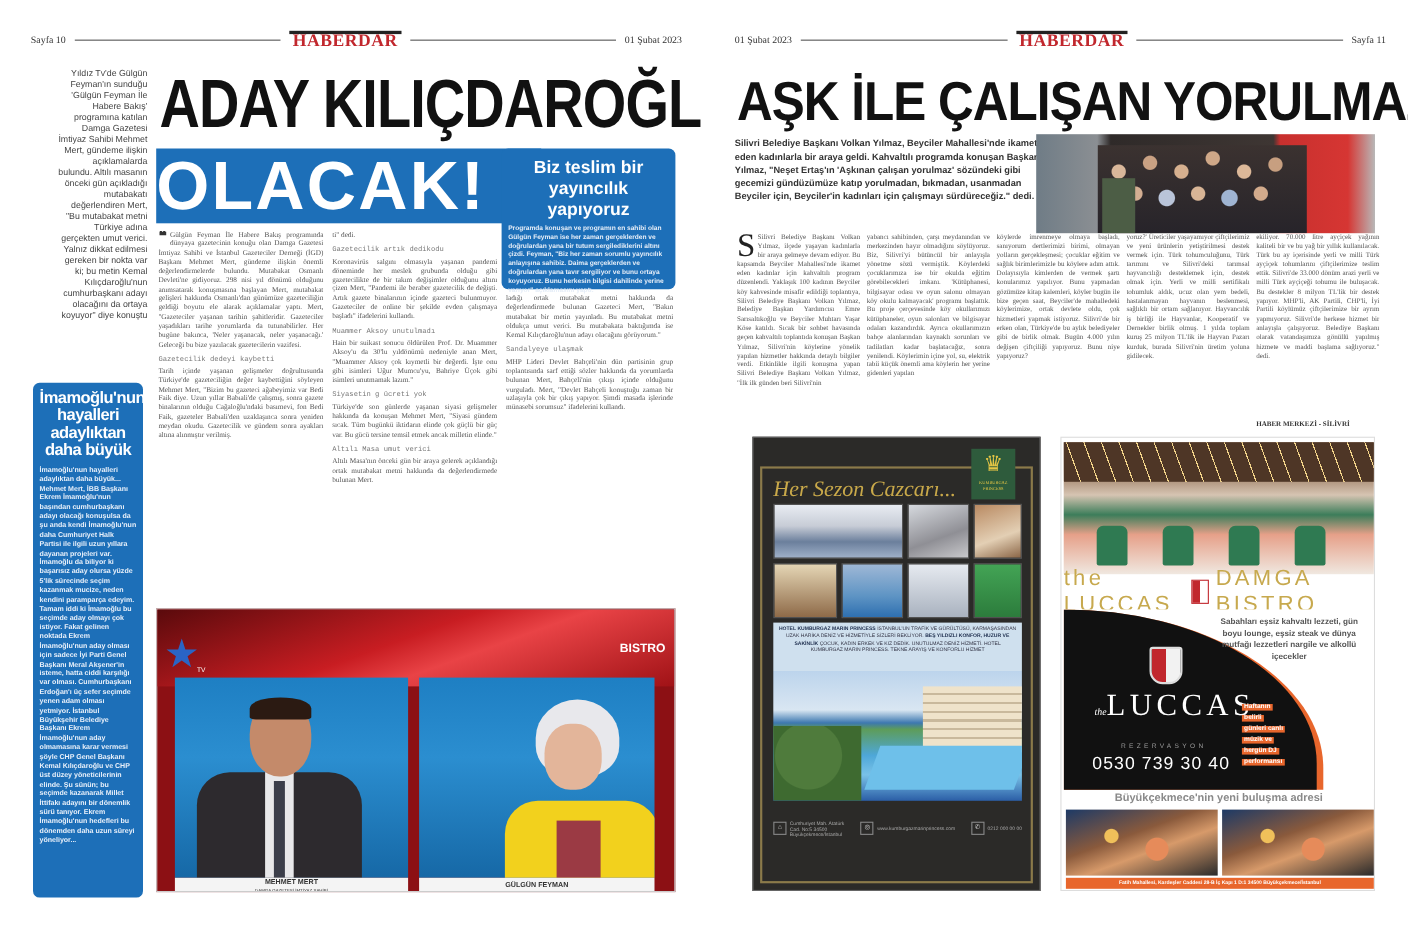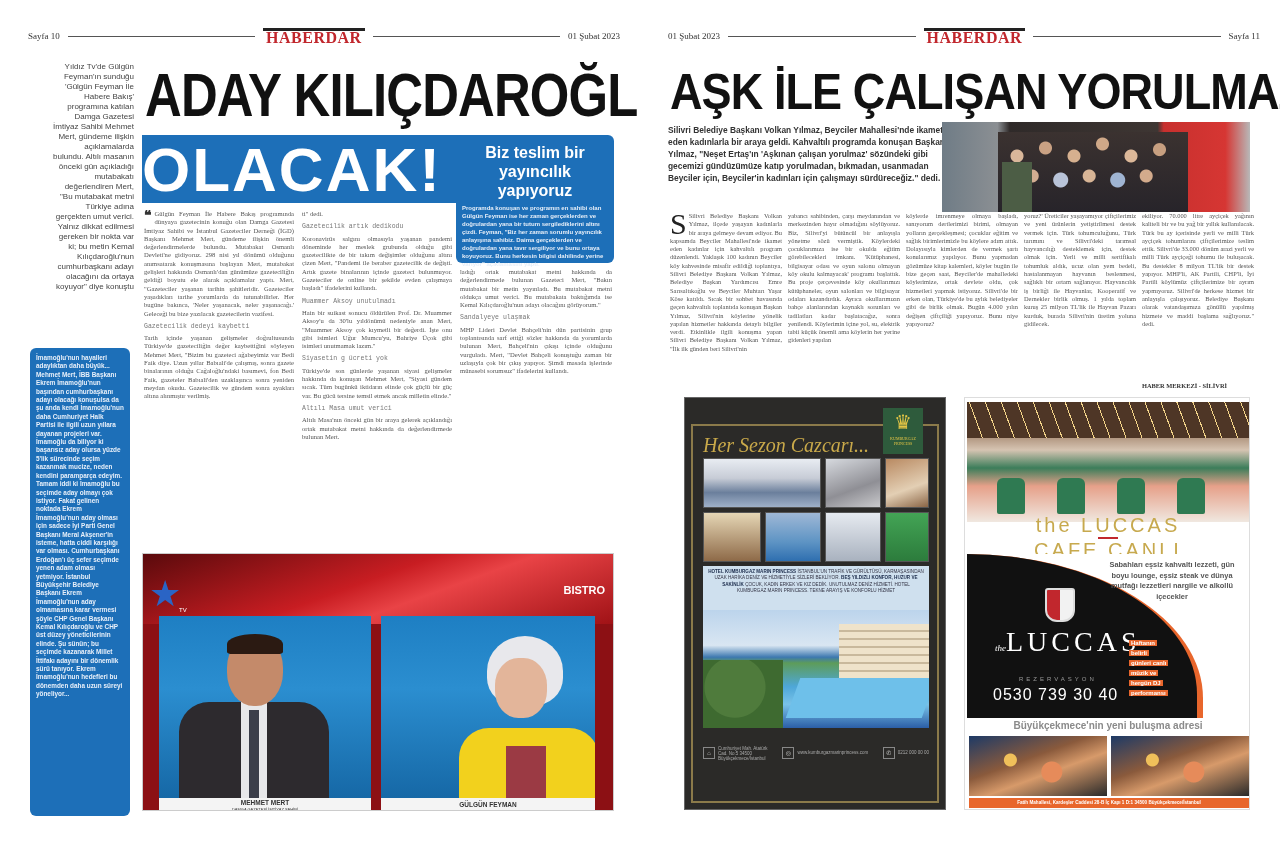--- a/index.html
+++ b/index.html
@@ -100,21 +100,21 @@
   .pool .bldg { position: absolute; right: 0; top: 14px; width: 90px; height: 60px; background: repeating-linear-gradient(180deg, #efe3ca 0 6px, #c9b99c 6px 8px); }
   .pool .water { position: absolute; left: 90px; top: 68px; width: 136px; height: 40px; background: #6ec0ea; transform: skewX(-20deg); }
   .pool .trees { position: absolute; left: 0; top: 50px; width: 80px; height: 68px; background: radial-gradient(circle at 40% 40%, #4f7b3c 0 30px, transparent 31px), #3e6a30; }
   .contact { position: absolute; left: 18px; top: 340px; width: 226px; height: 30px; display: flex; align-items: center; justify-content: space-between; color: #aaa; font-family: "Liberation Sans", sans-serif; font-size: 4.5px; }
   .contact .ic { display: inline-block; width: 12px; height: 12px; border: 1px solid #888; margin-right: 3px; vertical-align: middle; text-align: center; line-height: 10px; font-size: 6px; color: #ccc; }
 
   .luccas-ad { position: absolute; left: 324px; top: 397px; width: 286px; height: 413px; background: #fff; border: 1px solid #ddd; overflow: hidden; }
   .cafe-img { position: absolute; left: 2px; top: 4px; width: 282px; height: 120px; background: linear-gradient(180deg, #6d4e3a 0%, #8f6c52 20%, #d6c4b2 40%, #3c7d5a 55%, #e6a089 70%, #f0e8e0 100%); overflow: hidden; }
   .cafe-img .ceiling { position:absolute; left:0; top:0; right:0; height:36px; background: repeating-linear-gradient(70deg, #4e3626 0 14px, #f3d48a 14px 15px); }
   .cafe-img .chair { position:absolute; bottom: 8px; width: 28px; height: 36px; background: #2f7a52; border-radius: 6px 6px 2px 2px; }
-  .luccas-bar { position: absolute; left: 2px; top: 126px; width: 282px; height: 28px; display: flex; align-items: center; justify-content: center; font-family: "Liberation Sans", sans-serif; color: #c7a94e; font-size: 20px; letter-spacing: 3px; flex-direction: column; }
+  .luccas-bar { position: absolute; left: 2px; top: 126px; width: 282px; height: 28px; display: flex; align-items: center; justify-content: center; font-family: "Liberation Sans", sans-serif; color: #c7a94e; font-size: 20px; letter-spacing: 3px; }
   .luccas-bar .shield { width: 20px; height: 22px; margin: 0 6px; background: linear-gradient(90deg, #c1272d 50%, #fff 50%); border: 1px solid #c1272d; }
   .dark-area { position: absolute; left: 2px; top: 156px; width: 282px; height: 164px; background: #fff; overflow: hidden; }
   .dark-area .blk { position: absolute; left: 0; top: 0; width: 230px; height: 200px; background: #111; border-radius: 0 100% 0 0 / 0 70% 0 0; }
   .dark-area .orange { position: absolute; left: 0; top: 0; width: 236px; height: 206px; background: #e8662c; border-radius: 0 100% 0 0 / 0 70% 0 0; }
   .shield-big { position: absolute; left: 78px; top: 34px; width: 30px; height: 34px; background: linear-gradient(90deg, #c1272d 50%, #f2f2f2 50%); border: 2px solid #ddd; border-radius: 3px 3px 12px 12px; }
   .luccas-logo { position: absolute; left: 28px; top: 72px; color: #fff; font-family: "Liberation Serif", serif; font-size: 28px; letter-spacing: 4px; }
   .luccas-logo small { font-size: 9px; font-style: italic; letter-spacing: 0; }
   .rez { position: absolute; left: 52px; top: 122px; color: #999; font-family: "Liberation Sans", sans-serif; font-size: 6px; letter-spacing: 3px; }
   .phone { position: absolute; left: 26px; top: 132px; color: #fff; font-family: "Liberation Sans", sans-serif; font-size: 16px; letter-spacing: 1px; }
   .slogan { position: absolute; right: 12px; top: 6px; width: 130px; font-family: "Liberation Sans", sans-serif; font-weight: bold; font-size: 7.4px; line-height: 10.6px; color: #555; text-align: center; }
@@ -145,20 +145,21 @@
   <div class="olacak">
     <span>OLACAK!</span>
   </div>
 
   <div class="bizbox">
     <h3>Biz teslim bir yayıncılık yapıyoruz</h3>
     <p>Programda konuşan ve programın en sahibi olan Gülgün Feyman ise her zaman gerçeklerden ve doğrulardan yana bir tutum sergilediklerini altını çizdi. Feyman, "Biz her zaman sorumlu yayıncılık anlayışına sahibiz. Daima gerçeklerden ve doğrulardan yana tavır sergiliyor ve bunu ortaya koyuyoruz. Bunu herkesin bilgisi dahilinde yerine varıyor" açıklamasını yaptı.</p>
   </div>
 
   <div class="sidebox">
+    <h3>İmamoğlu'nun hayalleri adaylıktan daha büyük</h3>
     <p>İmamoğlu'nun hayalleri adaylıktan daha büyük... Mehmet Mert, İBB Başkanı Ekrem İmamoğlu'nun başından cumhurbaşkanı adayı olacağı konuşulsa da şu anda kendi İmamoğlu'nun daha Cumhuriyet Halk Partisi ile ilgili uzun yıllara dayanan projeleri var. İmamoğlu da biliyor ki başarısız aday olursa yüzde 5'lik sürecinde seçim kazanmak mucize, neden kendini paramparça edeyim. Tamam iddi ki İmamoğlu bu seçimde aday olmayı çok istiyor. Fakat gelinen noktada Ekrem İmamoğlu'nun aday olması için sadece İyi Parti Genel Başkanı Meral Akşener'in isteme, hatta ciddi karşılığı var olması. Cumhurbaşkanı Erdoğan'ı üç sefer seçimde yenen adam olması yetmiyor. İstanbul Büyükşehir Belediye Başkanı Ekrem İmamoğlu'nun aday olmamasına karar vermesi şöyle CHP Genel Başkanı Kemal Kılıçdaroğlu ve CHP üst düzey yöneticilerinin elinde. Şu sünün; bu seçimde kazanarak Millet İttifakı adayını bir dönemlik sürü tanıyor. Ekrem İmamoğlu'nun hedefleri bu dönemden daha uzun süreyi yöneliyor...</p>
   </div>
 
   <div class="col" style="left:144px; top:210px; width:150px; height:338px;">
     <span class="quote-mark">❝</span>
     <span>Gülgün Feyman İle Habere Bakış programında dünyaya gazetecinin konuğu olan Damga Gazetesi İmtiyaz Sahibi ve İstanbul Gazeteciler Derneği (İGD) Başkanı Mehmet Mert, gündeme ilişkin önemli değerlendirmelerde bulundu. Mutabakat Osmanlı Devleti'ne gidiyoruz. 298 nisi yıl dönümü olduğunu anımsatarak konuşmasına başlayan Mert, mutabakat gelişleri hakkında Osmanlı'dan günümüze gazeteciliğin geldiği boyutu ele alarak açıklamalar yaptı. Mert, "Gazeteciler yaşanan tarihin şahitleridir. Gazeteciler yaşadıkları tarihe yorumlarda da tutunabilirler. Her bugüne bakınca, 'Neler yaşanacak, neler yaşanacağı.' Geleceği bu bize yazılacak gazetecilerin vazifesi.</span>
     <span class="sub">Gazetecilik dedeyi kaybetti</span>
     <span>Tarih içinde yaşanan gelişmeler doğrultusunda Türkiye'de gazeteciliğin değer kaybettiğini söyleyen Mehmet Mert, "Bizim bu gazeteci ağabeyimiz var Bedi Faik diye. Uzun yıllar Babıali'de çalışmış, sonra gazete binalarının olduğu Cağaloğlu'ndaki basımevi, fon Bedi Faik, gazeteler Babıali'den uzaklaşınca sonra yeniden meydan okudu. Gazetecilik ve gündem sonra ayakları altına alınmıştır verilmiş.</span>
   </div>
 
@@ -273,21 +274,21 @@
     <div class="cafe-img">
       <div class="ceiling"></div>
       <div class="chair" style="left:30px;"></div>
       <div class="chair" style="left:90px;"></div>
       <div class="chair" style="left:150px;"></div>
       <div class="chair" style="left:210px;"></div>
     </div>
     <div class="luccas-bar">
       <span>the LUCCAS</span>
       <span class="shield"></span>
-      <span>CAFE CANLI</span>
+      <span>DAMGA BISTRO</span>
     </div>
     <div class="dark-area">
       <div class="orange"></div>
       <div class="blk"></div>
       <div class="shield-big"></div>
       <div class="luccas-logo"><small>the</small><span>LUCCAS</span></div>
       <div class="rez">REZERVASYON</div>
       <div class="phone">0530 739 30 40</div>
       <div class="slogan">Sabahları eşsiz kahvaltı lezzeti, gün boyu lounge, eşsiz steak ve dünya mutfağı lezzetleri nargile ve alkollü içecekler</div>
       <div class="tags">

